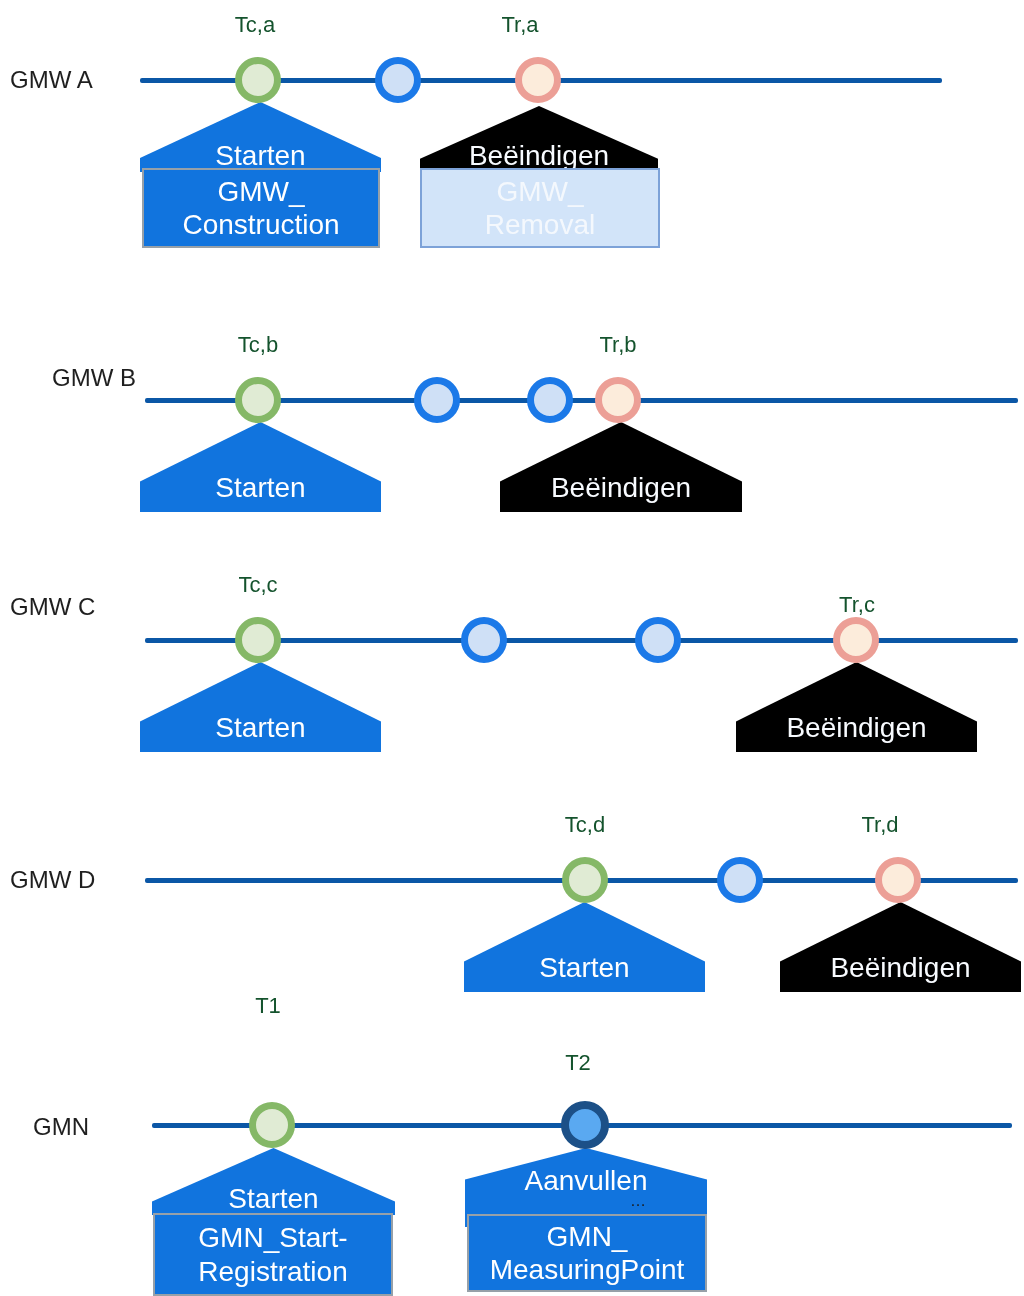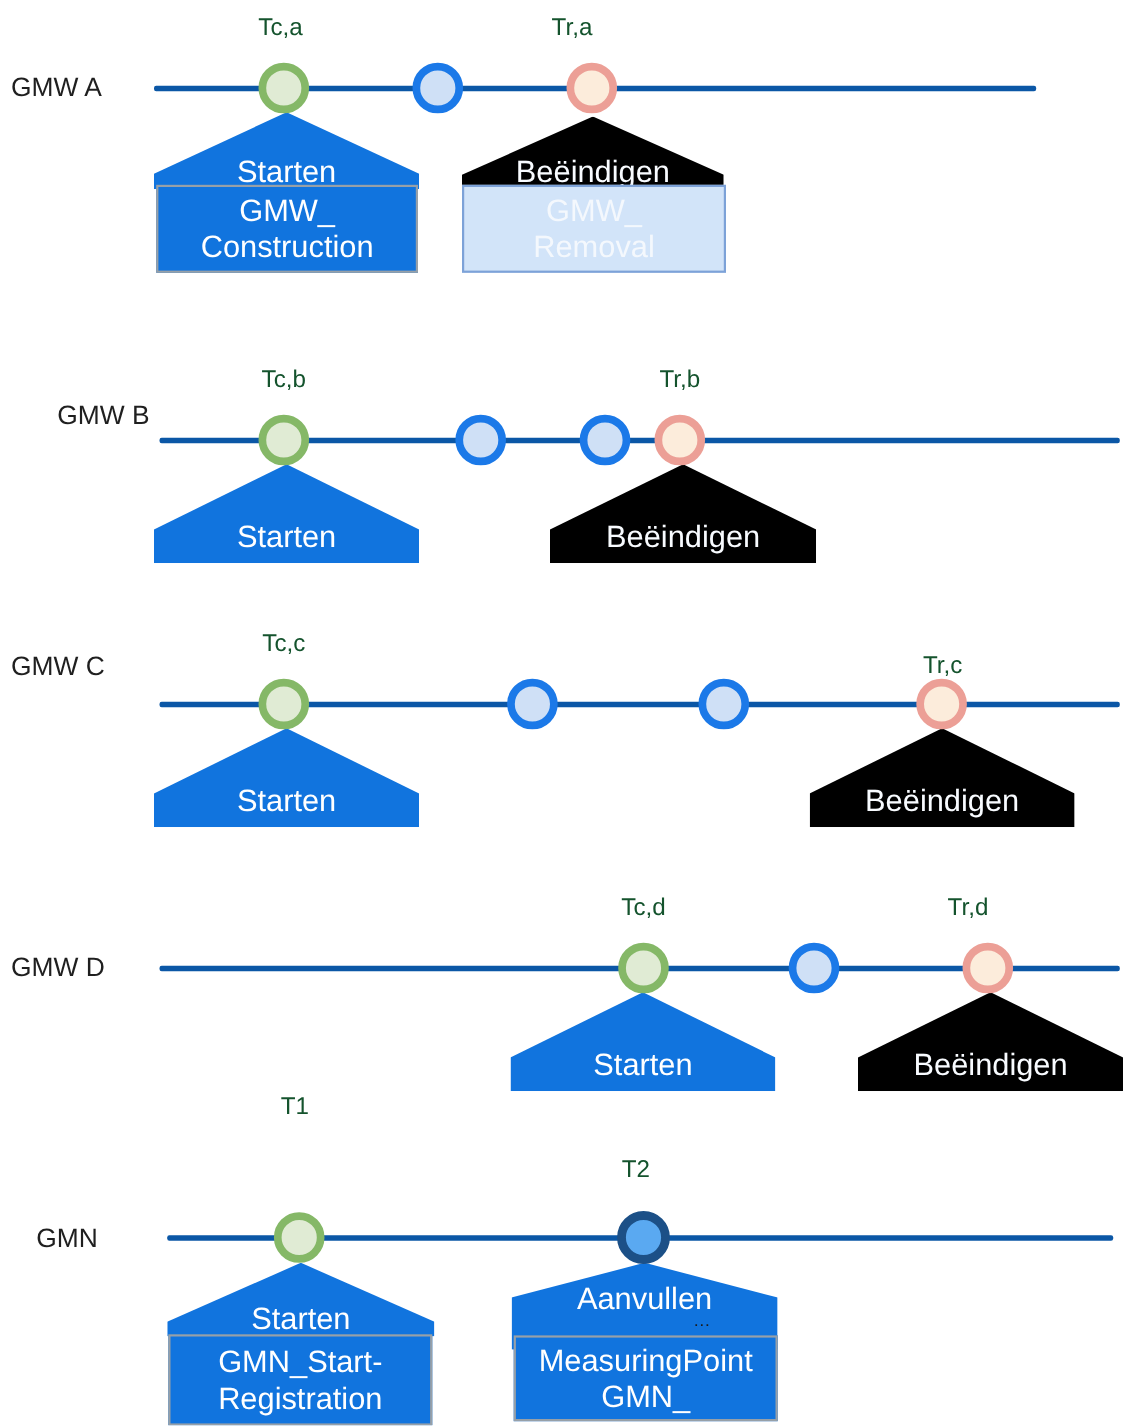--- a/index.html
+++ b/index.html
@@ -121,20 +121,20 @@
   <div class="evrect" style="left:153px;top:1213px;width:240px;height:83px;align-items:center;">
     <div>GMN_Start-</div>
     <div>Registration</div>
   </div>
 
   <div class="house dark sh40 pb14" style="left:465px;top:1148px;width:242px;height:65px;">
     <span>Aanvullen</span>
   </div>
   <div class="dots" style="left:630px;top:1192px;">…</div>
   <div class="evrect" style="left:467px;top:1214px;width:240px;height:78px;">
+    <div>GMN_</div>
     <div>MeasuringPoint</div>
-    <div>GMN_</div>
   </div>
 
   <div class="circ green" style="left:272px;top:1125px;"></div>
   <div class="circ navy" style="left:585px;top:1125px;"></div>
 
 </div>
 
 </body></html>

